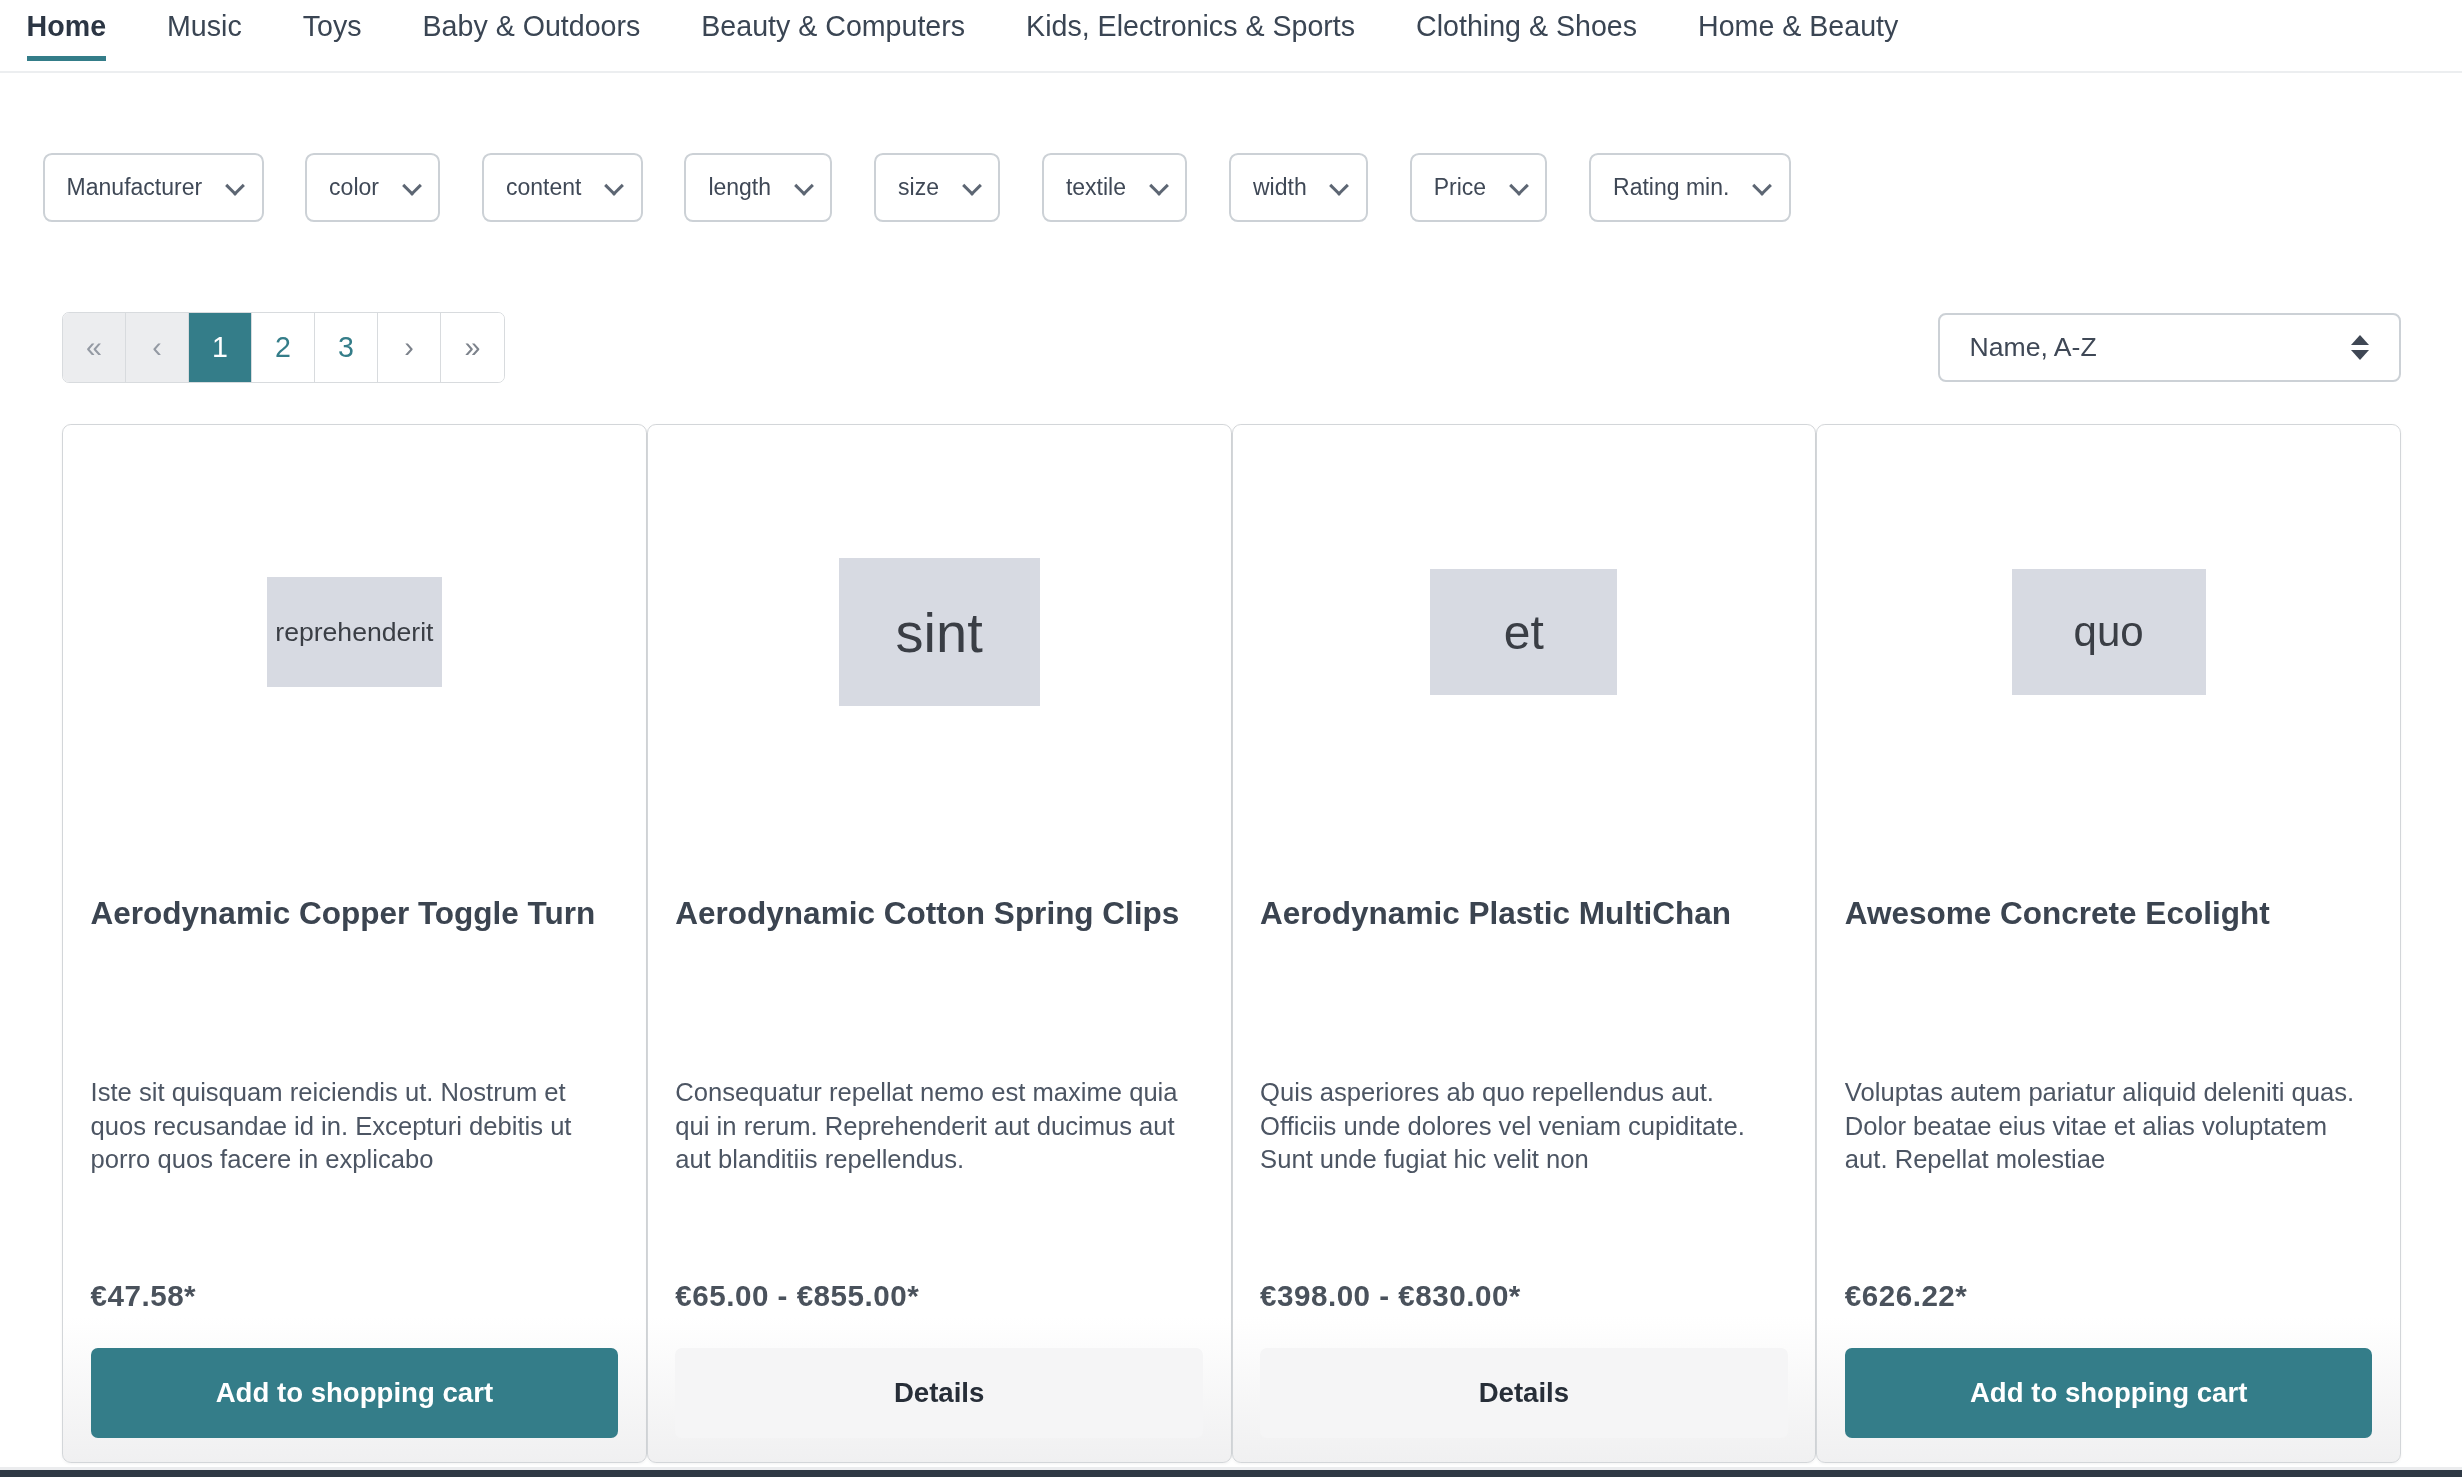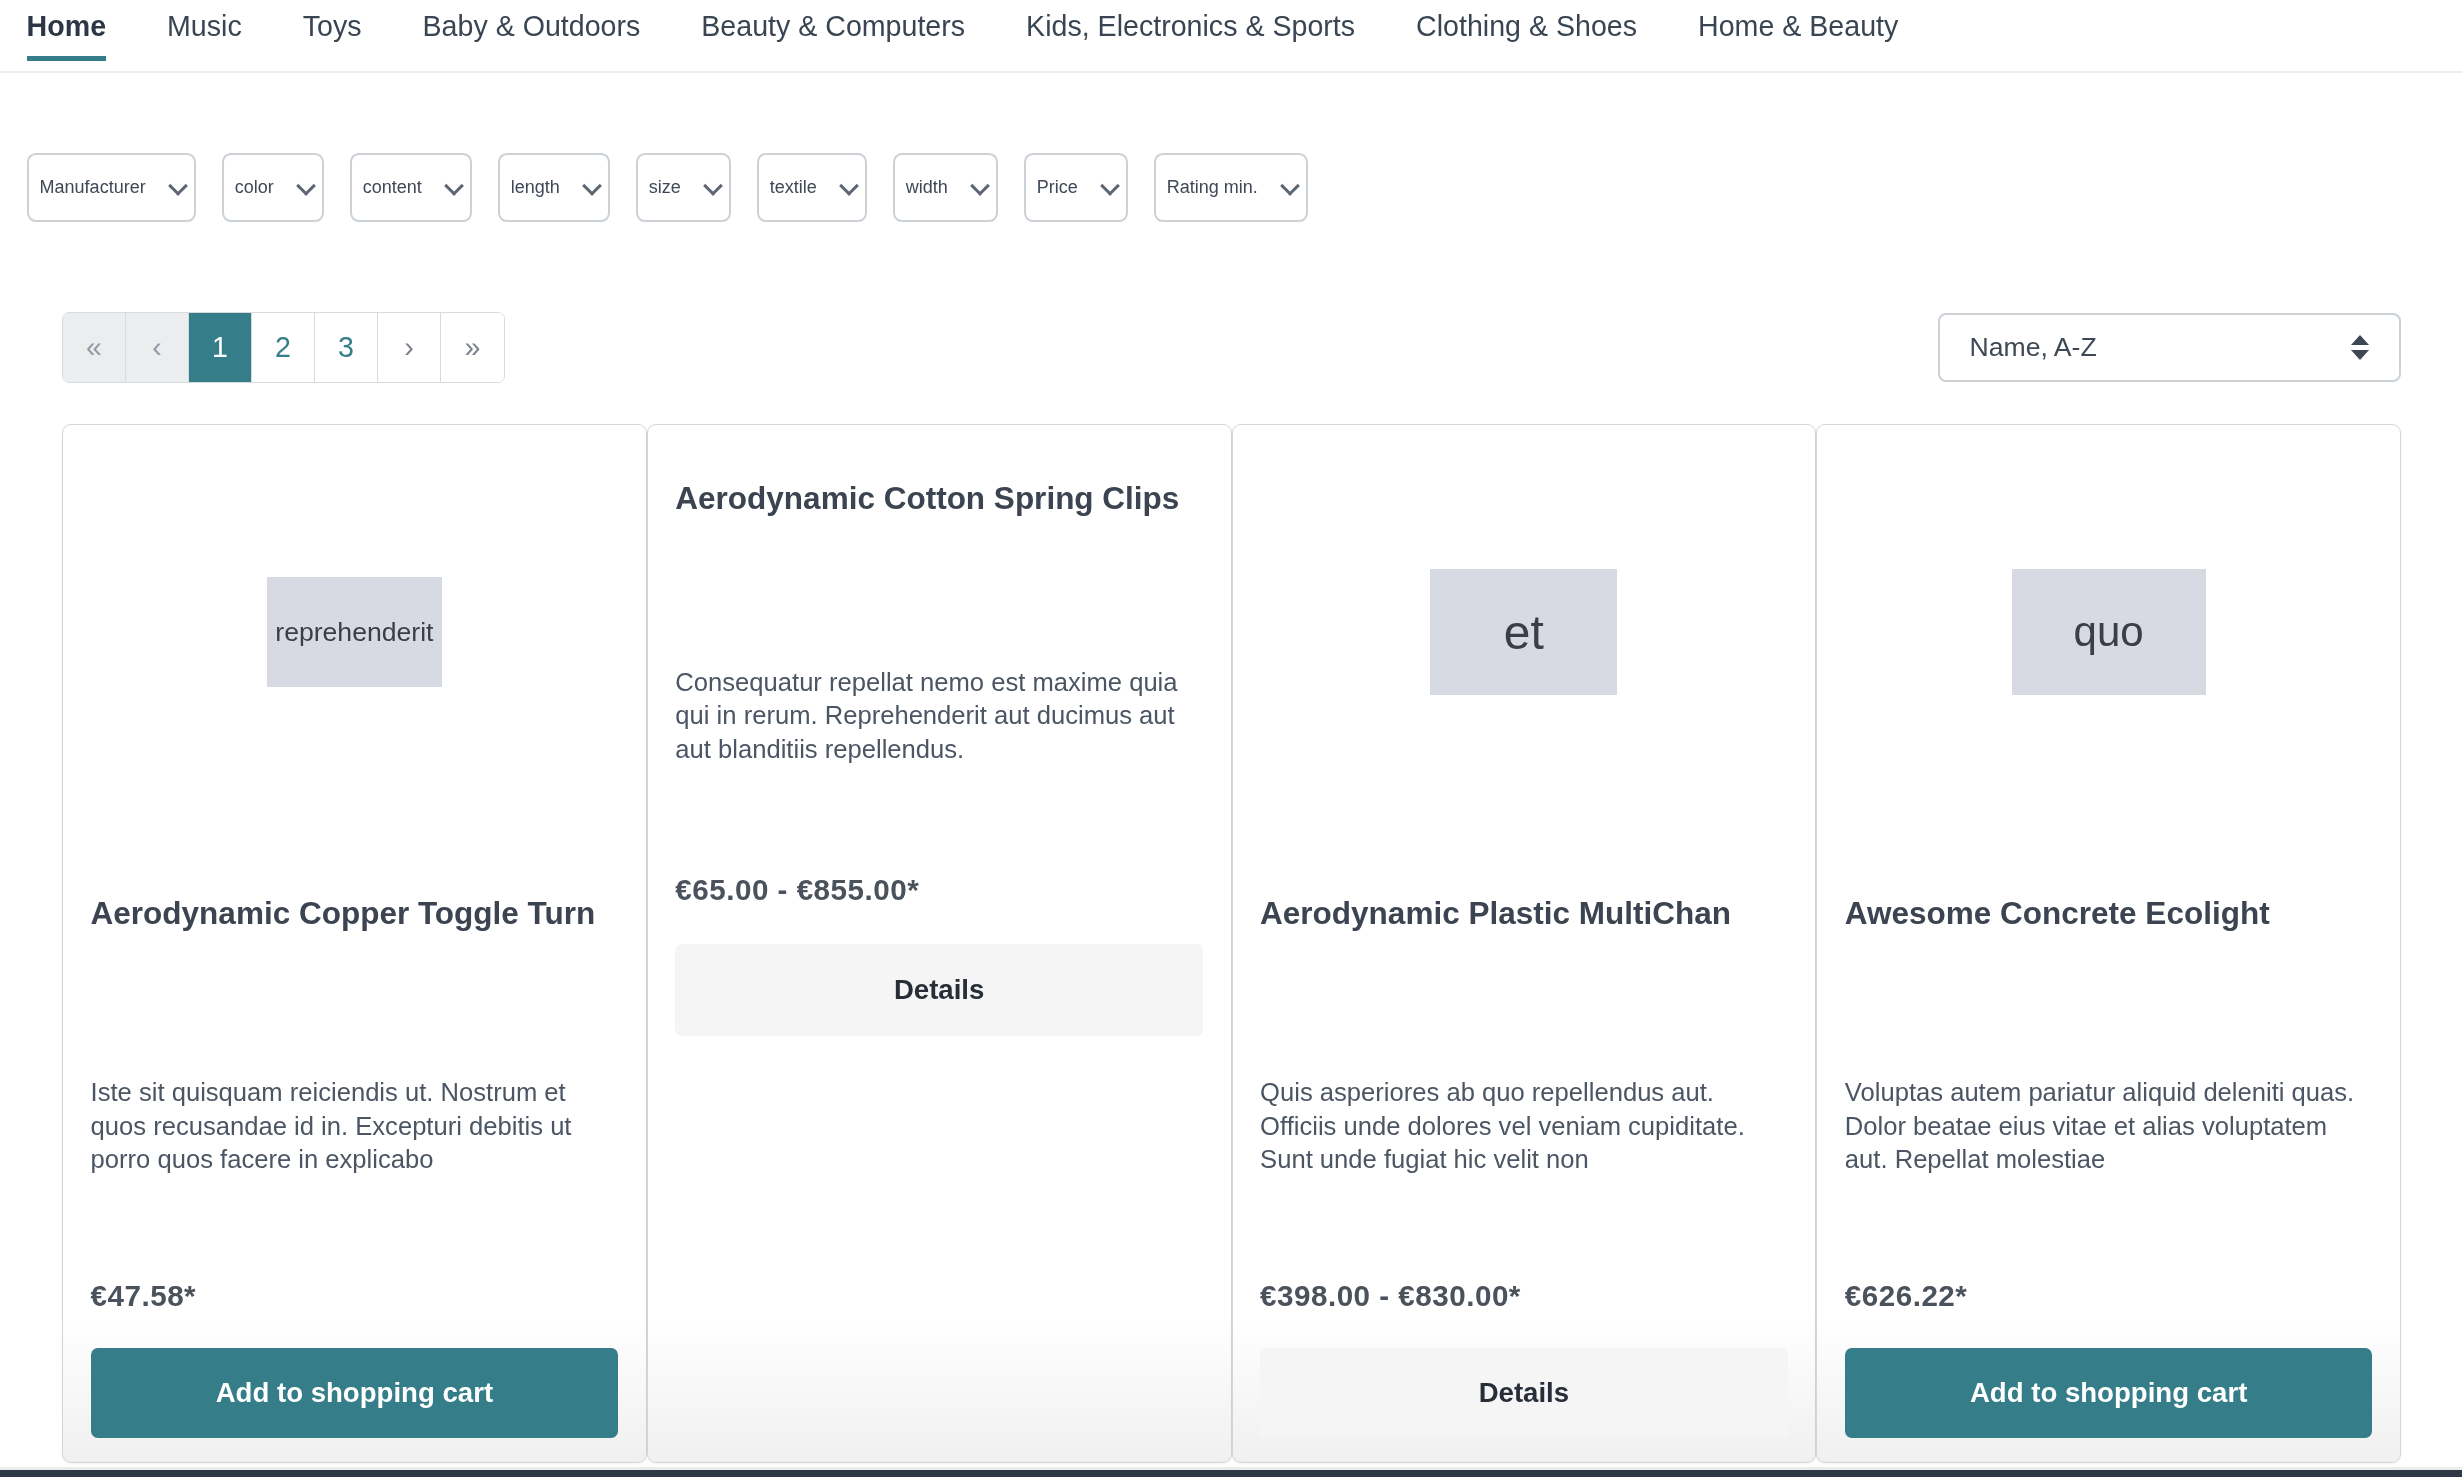--- a/index.html
+++ b/index.html
@@ -32,25 +32,25 @@
   }
 
   
   .filter-row {
     display: flex; gap: 25.6px;
     margin: 80px 0 0 26.6px;
   }
   .filter-btn {
     height: 69px;
     display: inline-flex; align-items: center; gap: 23.6px;
-    padding: 0 11px;
+    padding: 0 22px;
     background: #fff;
     border: 2px solid #ccd1d6; border-radius: 8.9px;
-    font-size: 18px; color: #3f4856;
-    cursor: pointer; white-space: nowrap;
+    font-size: 23px; color: #3f4856;
+    cursor: pointer; white-space: nowrap; margin-left: 16px;
   }
   .chev {
     width: 13.8px; height: 13.8px;
     border-right: 3px solid #5d6673; border-bottom: 3px solid #5d6673;
     transform: rotate(45deg) translateY(-3px);
   }
 
   
   .toolbar {
     margin: 90px 62px 0 62px;
@@ -244,20 +244,25 @@
         <span>reprehenderit</span>
       </div>
     </div>
     <h3 class="p-title">Aerodynamic Copper Toggle Turn</h3>
     <p class="p-desc">Iste sit quisquam reiciendis ut. Nostrum et quos recusandae id in. Excepturi debitis ut porro quos facere in explicabo</p>
     <div class="p-price">€47.58*</div>
     <button class="btn btn-cart">Add to shopping cart</button>
   </article>
 
   <article class="card">
+    <div class="ph-wrap">
+      <div class="ph ph-2">
+        <span>sint</span>
+      </div>
+    </div>
     <h3 class="p-title">Aerodynamic Cotton Spring Clips</h3>
     <p class="p-desc">Consequatur repellat nemo est maxime quia qui in rerum. Reprehenderit aut ducimus aut aut blanditiis repellendus.</p>
     <div class="p-price">€65.00 - €855.00*</div>
     <button class="btn btn-details">Details</button>
   </article>
 
   <article class="card">
     <div class="ph-wrap">
       <div class="ph ph-3">
         <span>et</span>

